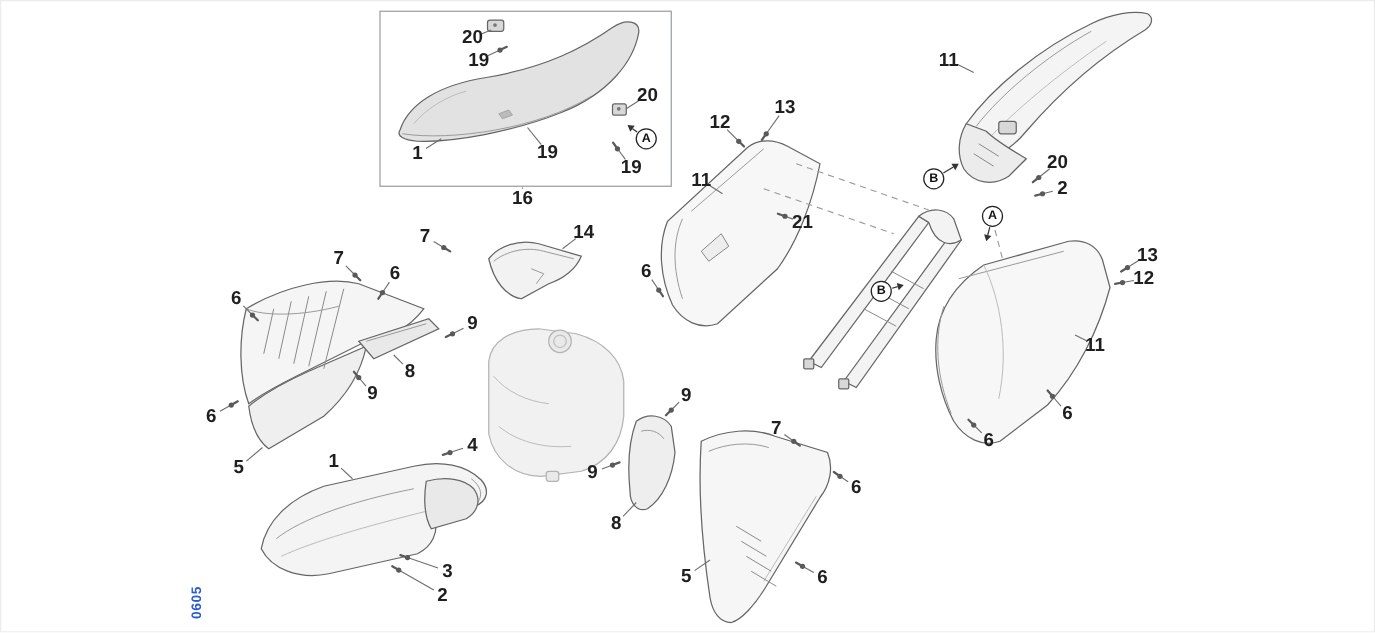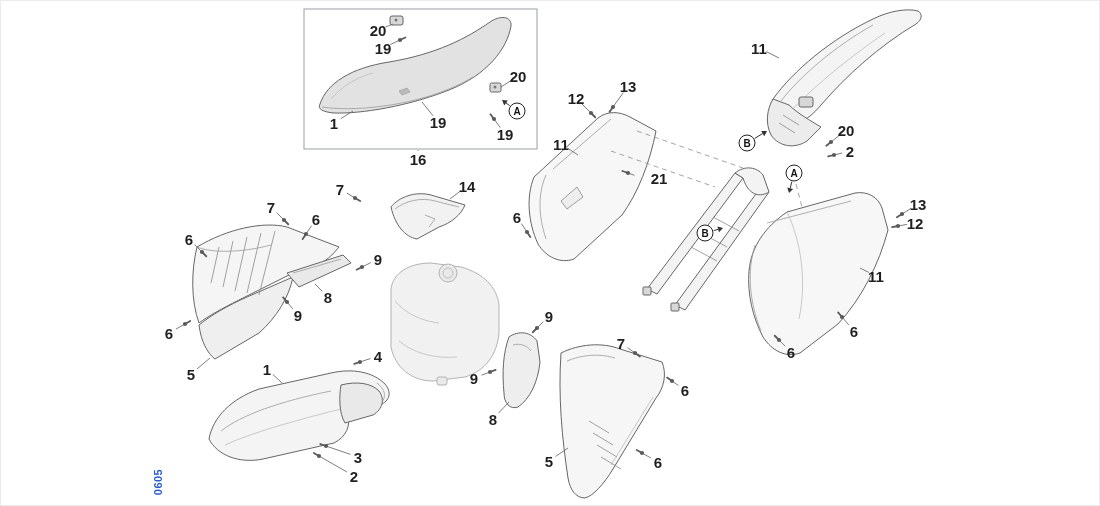--- a/index.html
+++ b/index.html
@@ -290,21 +290,21 @@
       <span class="callout" style="left: 168px; top: 332px;">6</span>
       <span class="callout" style="left: 190px; top: 373px;">5</span>
       <span class="callout" style="left: 327px; top: 296px;">8</span>
       <span class="callout" style="left: 297px; top: 314px;">9</span>
       <span class="callout" style="left: 377px; top: 258px;">9</span>
       <span class="callout" style="left: 339px; top: 188px;">7</span>
       <span class="callout" style="left: 466px; top: 185px;">14</span>
       <span class="callout" style="left: 575px; top: 97px;">12</span>
       <span class="callout" style="left: 627px; top: 85px;">13</span>
       <span class="callout" style="left: 560px; top: 143px;">11</span>
-      <span class="callout" style="left: 658px; top: 177px;">21</span>
+      <span class="callout" style="left: 641px; top: 177px;">21</span>
       <span class="callout" style="left: 516px; top: 216px;">6</span>
       <span class="callout" style="left: 548px; top: 315px;">9</span>
       <span class="callout" style="left: 473px; top: 377px;">9</span>
       <span class="callout" style="left: 492px; top: 418px;">8</span>
       <span class="callout" style="left: 620px; top: 342px;">7</span>
       <span class="callout" style="left: 684px; top: 389px;">6</span>
       <span class="callout" style="left: 657px; top: 461px;">6</span>
       <span class="callout" style="left: 548px; top: 460px;">5</span>
       <span class="callout" style="left: 758px; top: 47px;">11</span>
       <span class="callout" style="left: 845px; top: 129px;">20</span>

